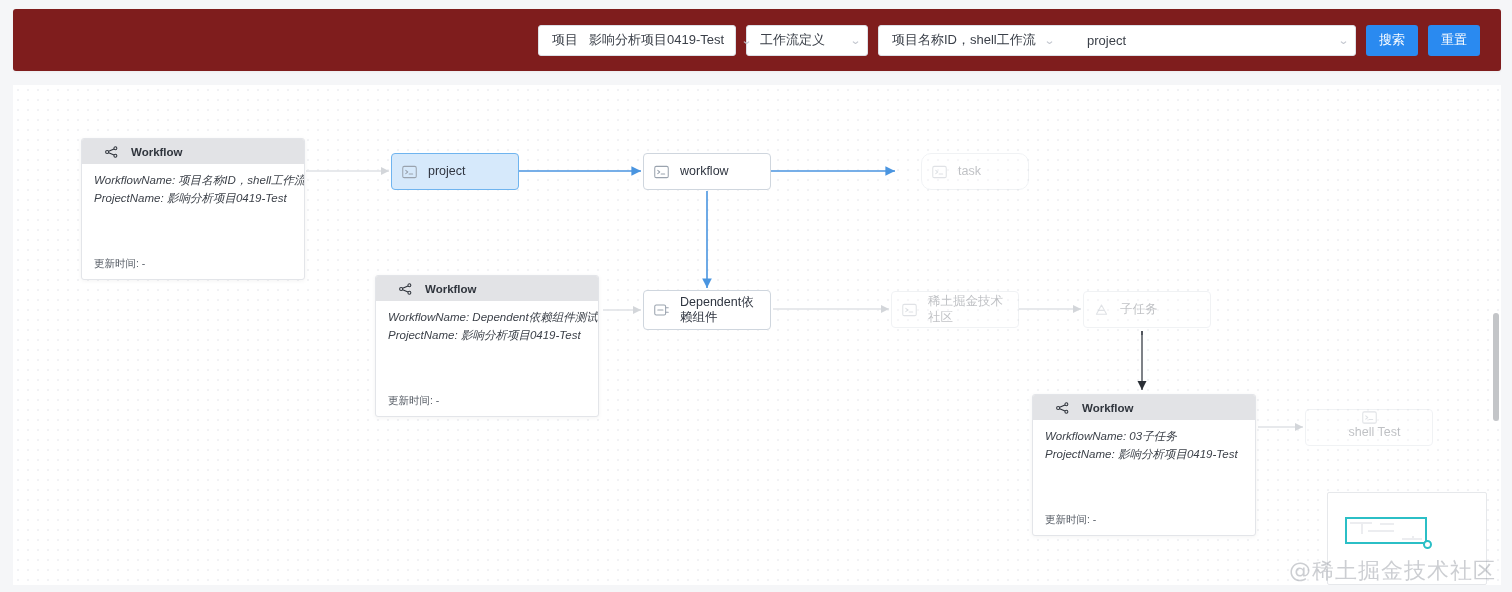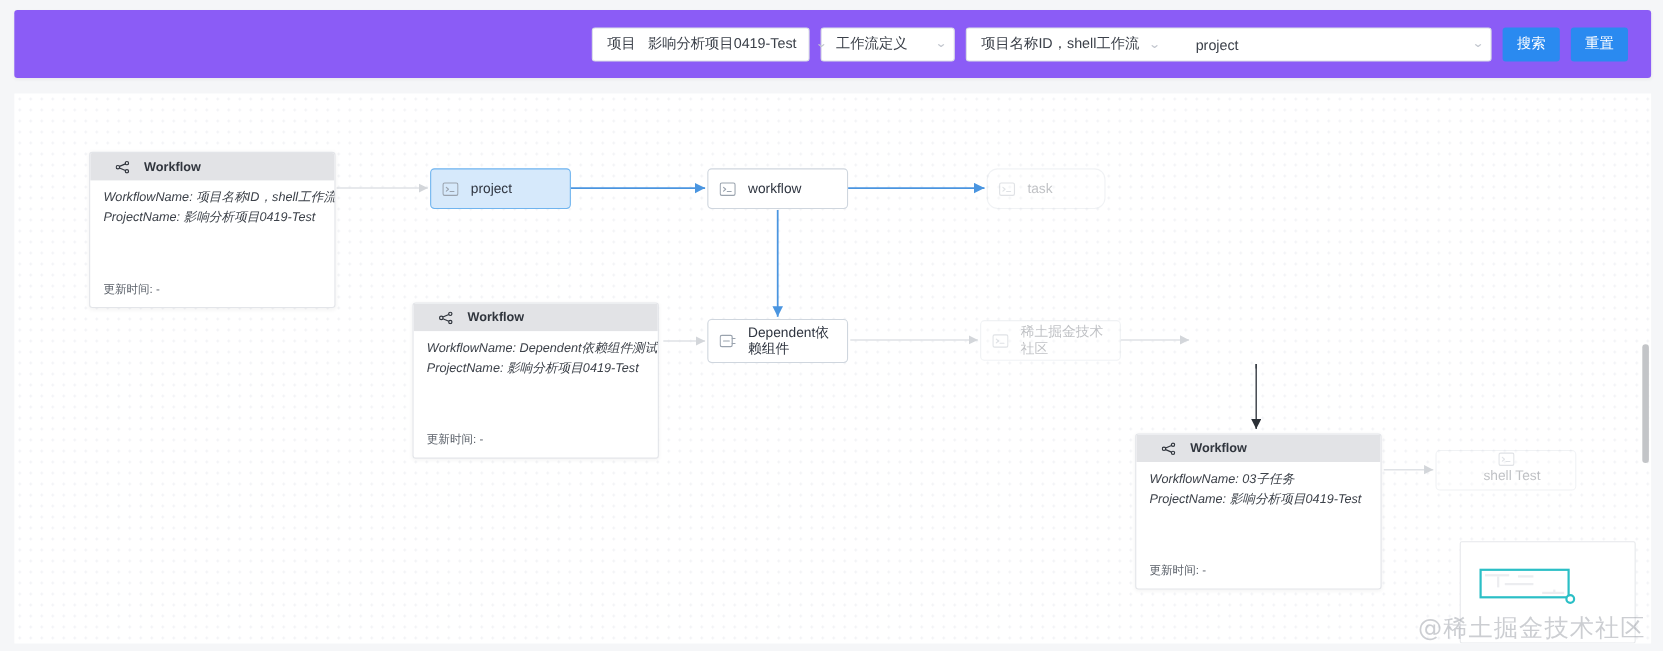--- a/index.html
+++ b/index.html
@@ -13,21 +13,21 @@
     -webkit-font-smoothing: antialiased;
   }
 
   #app { position: relative; width: 1512px; height: 592px; }
 
   
   .toolbar-panel {
     position: absolute;
     left: 13px; top: 9px;
     width: 1488px; height: 62px;
-    background: #8b5cf6;
+    background: #7f1d1d;
     border-radius: 3px;
     box-shadow: 0 1px 3px rgba(0,0,0,0.045);
   }
   .toolbar-inner {
     position: absolute;
     right: 21px; top: 0;
     height: 62px;
     display: flex;
     align-items: center;
     gap: 10px;
@@ -292,21 +292,21 @@
 
     <div class="node" style="left:630px; top:68px; width:128px;">
       <svg class="nicon" viewBox="0 0 16 14" fill="none" stroke="currentColor" stroke-width="1.1">
         <rect x="0.8" y="1" width="14.4" height="12" rx="1.6"></rect>
         <path d="M4 5.2 L6.1 7 L4 8.8" stroke-linecap="round" stroke-linejoin="round"></path>
         <path d="M7.6 9.2 H11.4" stroke-linecap="round"></path>
       </svg>
       <span class="nlabel">workflow</span>
     </div>
 
-    <div class="node faded" style="left:884px; top:68px; width:108px;border-radius:10px;">
+    <div class="node faded" style="left:908px; top:68px; width:108px;border-radius:10px;">
       <svg class="nicon" viewBox="0 0 16 14" fill="none" stroke="currentColor" stroke-width="1.1">
         <rect x="0.8" y="1" width="14.4" height="12" rx="1.6"></rect>
         <path d="M4 5.2 L6.1 7 L4 8.8" stroke-linecap="round" stroke-linejoin="round"></path>
         <path d="M7.6 9.2 H11.4" stroke-linecap="round"></path>
       </svg>
       <span class="nlabel">task</span>
     </div>
 
     <div class="node tall" style="left:630px; top:205px; width:128px;">
       <svg class="nicon" viewBox="0 0 16 14" fill="none" stroke="currentColor" stroke-width="1.1">
@@ -319,20 +319,27 @@
 
     <div class="node faded" style="left:878px; top:206px; width:128px;">
       <svg class="nicon" viewBox="0 0 16 14" fill="none" stroke="currentColor" stroke-width="1.1">
         <rect x="0.8" y="1" width="14.4" height="12" rx="1.6"></rect>
         <path d="M4 5.2 L6.1 7 L4 8.8" stroke-linecap="round" stroke-linejoin="round"></path>
         <path d="M7.6 9.2 H11.4" stroke-linecap="round"></path>
       </svg>
       <span class="nlabel">稀土掘金技术社区</span>
     </div>
 
+    <div class="node faded" style="left:1070px; top:206px; width:128px;">
+      <svg class="nicon" viewBox="0 0 16 14" fill="none" stroke="currentColor" stroke-width="1.1">
+        <path d="M8 1.6 L13.4 11.6 H2.6 Z" stroke-linejoin="round"></path>
+        <path d="M5.4 7.4 H10.6" stroke-linecap="round"></path>
+      </svg>
+      <span class="nlabel">子任务</span>
+    </div>
 
     <div class="node faded" style="left:1292px; top:324px; width:128px;flex-direction:column;">
       <svg class="nicon" viewBox="0 0 16 14" fill="none" stroke="currentColor" stroke-width="1.1">
         <rect x="0.8" y="1" width="14.4" height="12" rx="1.6"></rect>
         <path d="M4 5.2 L6.1 7 L4 8.8" stroke-linecap="round" stroke-linejoin="round"></path>
         <path d="M7.6 9.2 H11.4" stroke-linecap="round"></path>
       </svg>
       <span class="nlabel">shell Test</span>
     </div>
 

